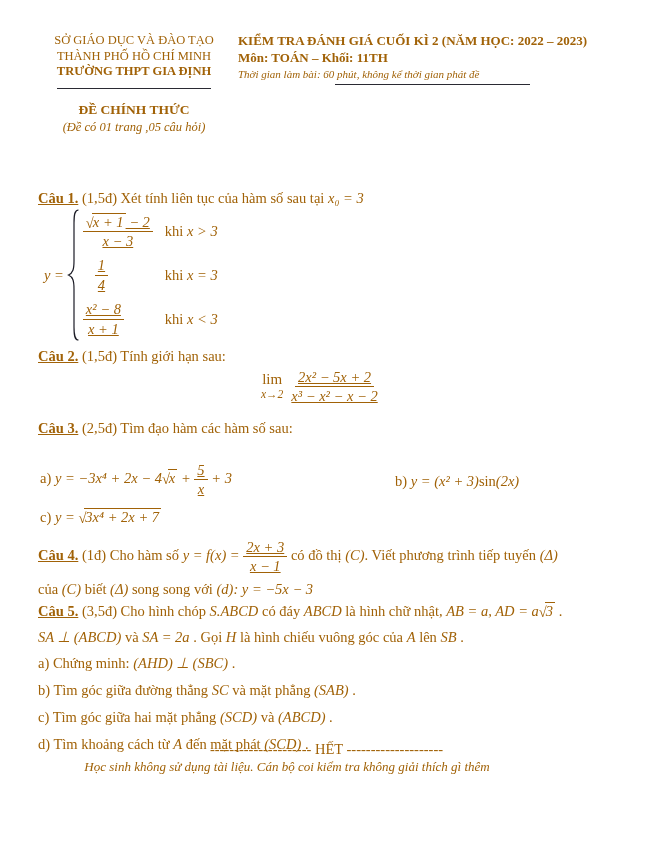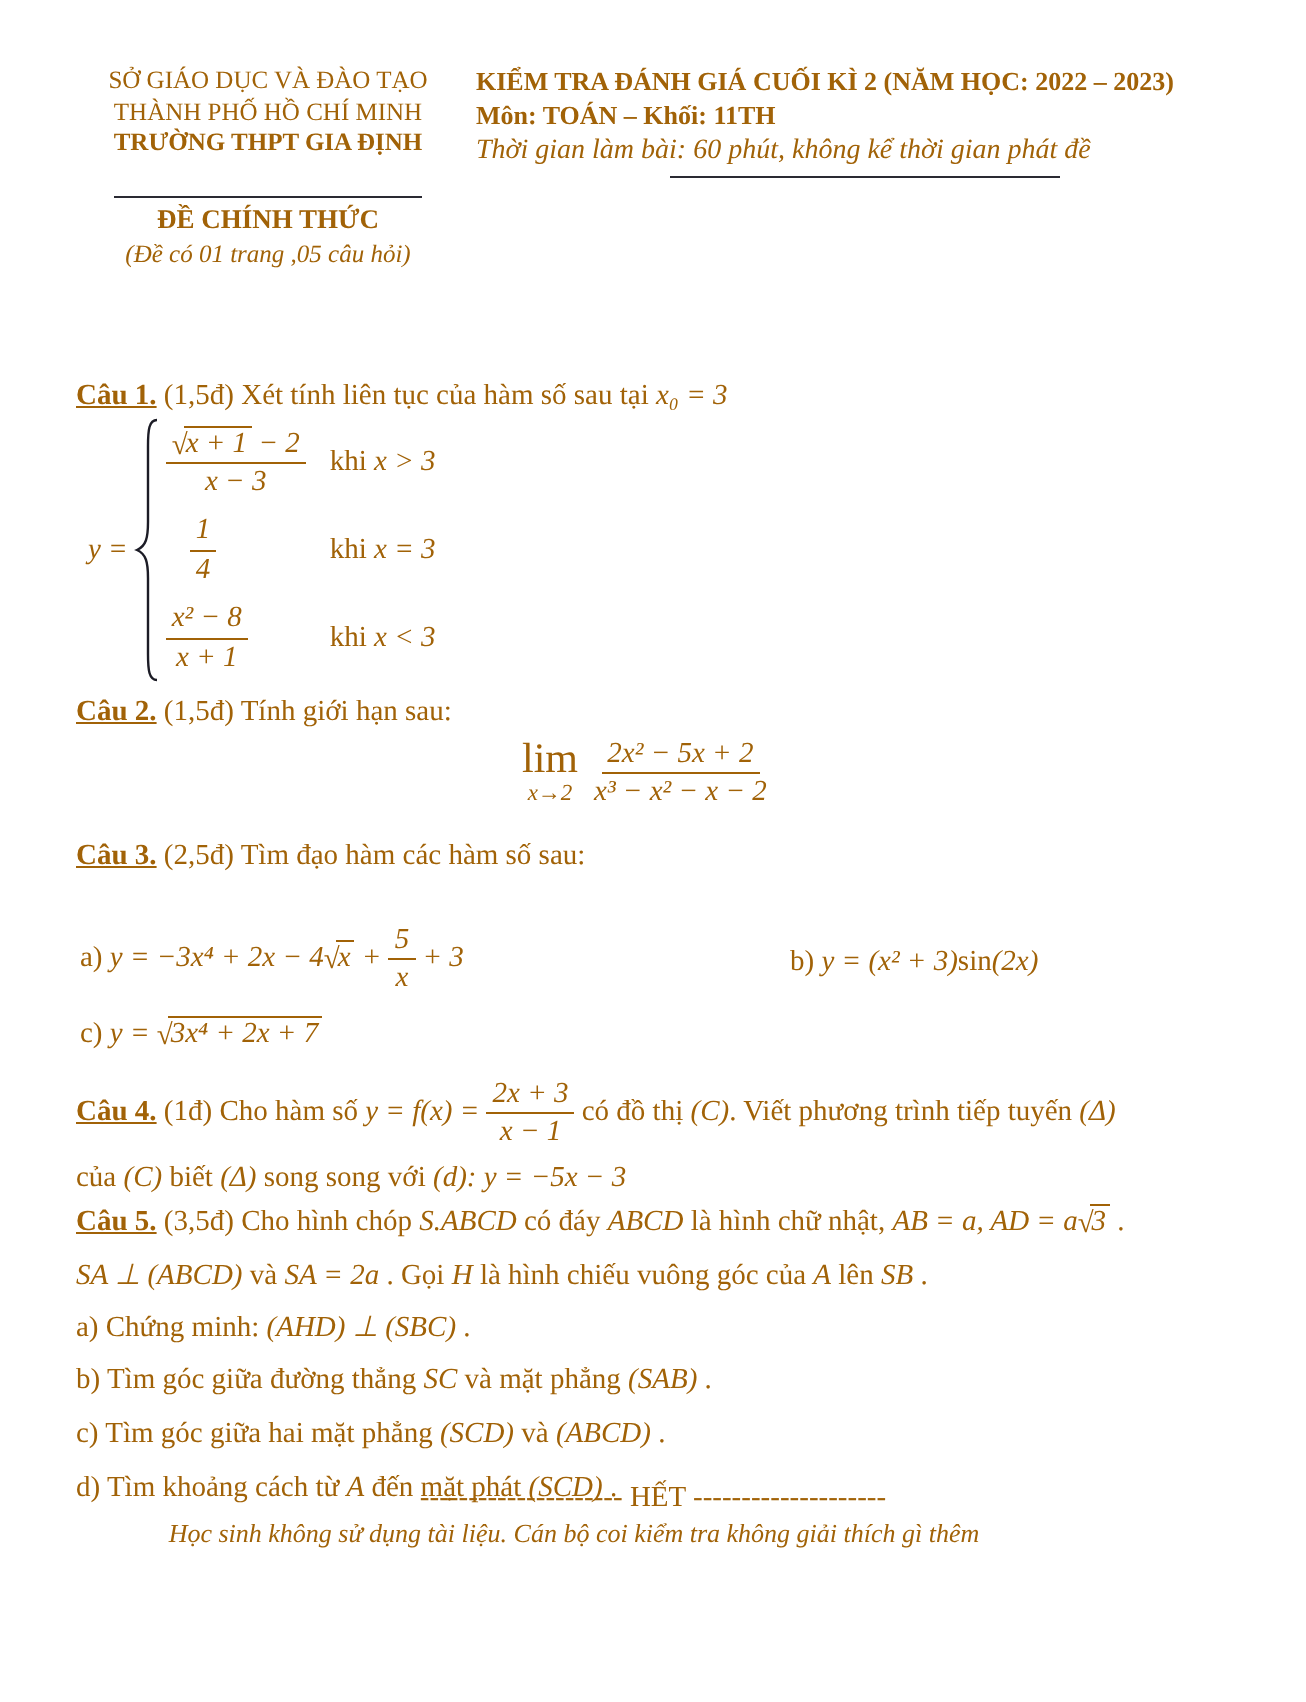--- a/index.html
+++ b/index.html
@@ -12,47 +12,47 @@
     font-size:14.5px;
     overflow:hidden;
   }
   .abs{position:absolute;white-space:nowrap;}
   b,.bold{font-weight:bold;}
   .it,.mi{font-style:italic;}
   .center{text-align:center;}
   
   .hdr-left{left:38px;top:33px;width:192px;text-align:center;font-size:12.5px;line-height:1.25;}
   .hdr-right{left:238px;top:33px;width:388px;text-align:left;font-size:13px;line-height:1.3;}
-  .hdr-right .sub{font-size:14px;}
-  .school-underline{display:inline-block;border-bottom:1.2px solid #2a2a33;padding-bottom:18px;}
+  .hdr-right .sub{font-size:11px;}
+  .school-underline{display:inline-block;border-bottom:1.2px solid #2a2a33;padding-bottom:8px;}
   .rule{width:195px;height:1.2px;background:#2a2a33;margin:3px auto 0;}
   .examtype{left:38px;top:101px;width:192px;text-align:center;line-height:1.3;}
   .examtype .t{font-size:13.5px;}
   .examtype .n{font-size:12.5px;}
   
   .qlabel{font-weight:bold;text-decoration:underline;}
   
-  .frac{display:inline-flex;flex-direction:column;align-items:center;vertical-align:middle;line-height:1.12;text-align:center;}
+  .frac{display:inline-flex;flex-direction:column;align-items:center;vertical-align:middle;line-height:1.12;text-align:center;text-decoration:underline;}
   .frac>.num{border-bottom:1px solid currentColor;padding:0 3px 1px;}
   .frac>.den{padding:1px 3px 0;}
   .sqrt{white-space:nowrap;}
   .sqrt .rs{font-style:normal;display:inline-block;position:relative;top:1px;margin-right:-2px;}
   .sqrt .rad{display:inline-block;border-top:1px solid currentColor;padding:0 2px 0 1px;}
   
   .pw{display:flex;align-items:center;}
   .pw .yeq{margin-right:3px;}
   .brace{flex:0 0 auto;display:block;}
   .cases{display:flex;flex-direction:column;margin-left:3px;}
   .case-row{position:relative;display:flex;align-items:center;height:44px;}
   .case-row .cond{position:absolute;left:82px;display:inline-block;}
   .half-indent{margin-left:12px;}
   
   .limwrap{display:inline-flex;align-items:center;gap:5px;}
   .lim{display:inline-flex;flex-direction:column;align-items:center;line-height:1;}
-  .lim .limtop{font-size:21px;font-style:normal;}
+  .lim .limtop{font-size:15px;font-style:normal;}
   .lim .limsub{font-size:11.5px;margin-top:2px;}
   .bodyline{line-height:1.35;}
   .footer-note{font-size:13px;}
 </style>
 </head>
 <body>
 
 <div class="page">
 
   <div class="abs hdr-left">

